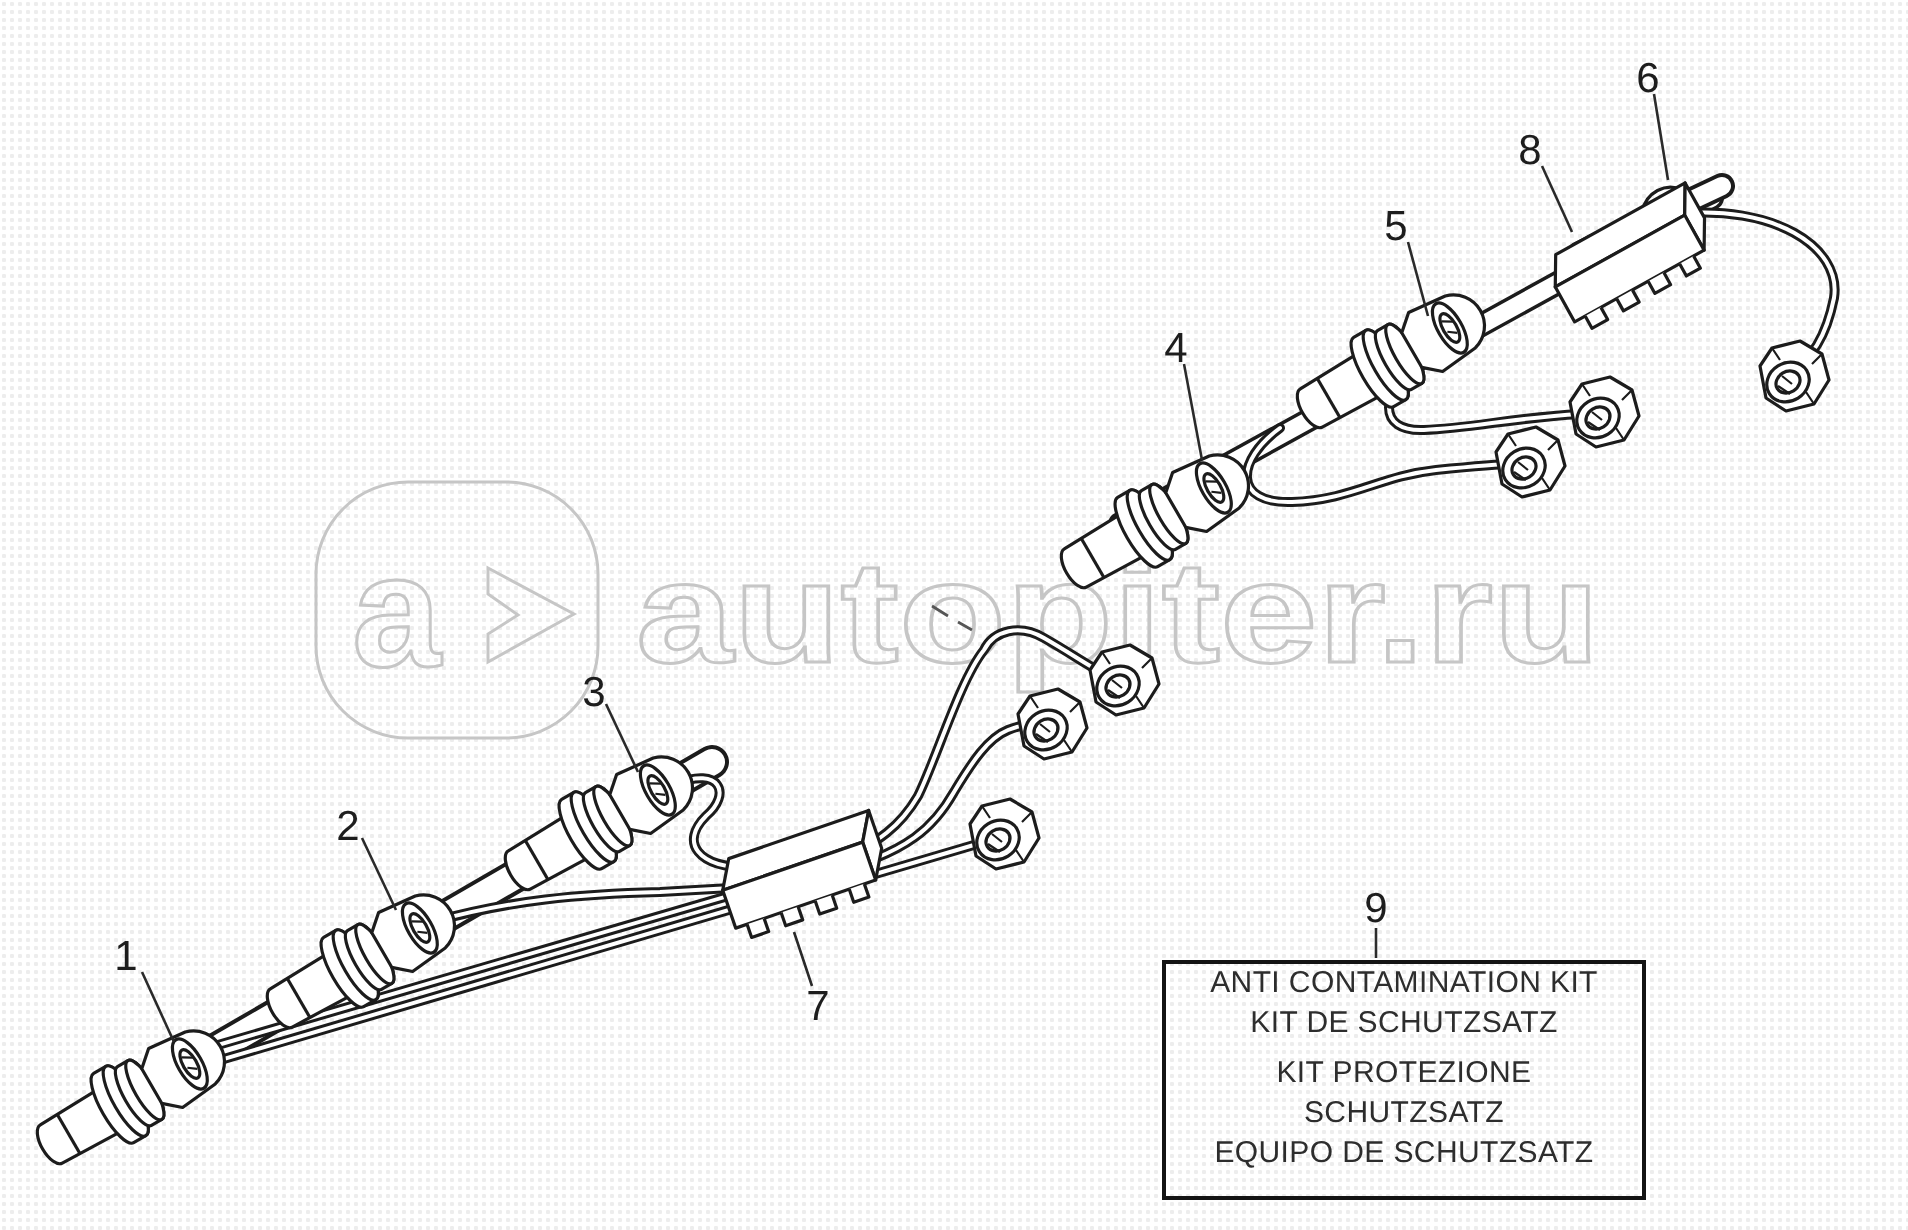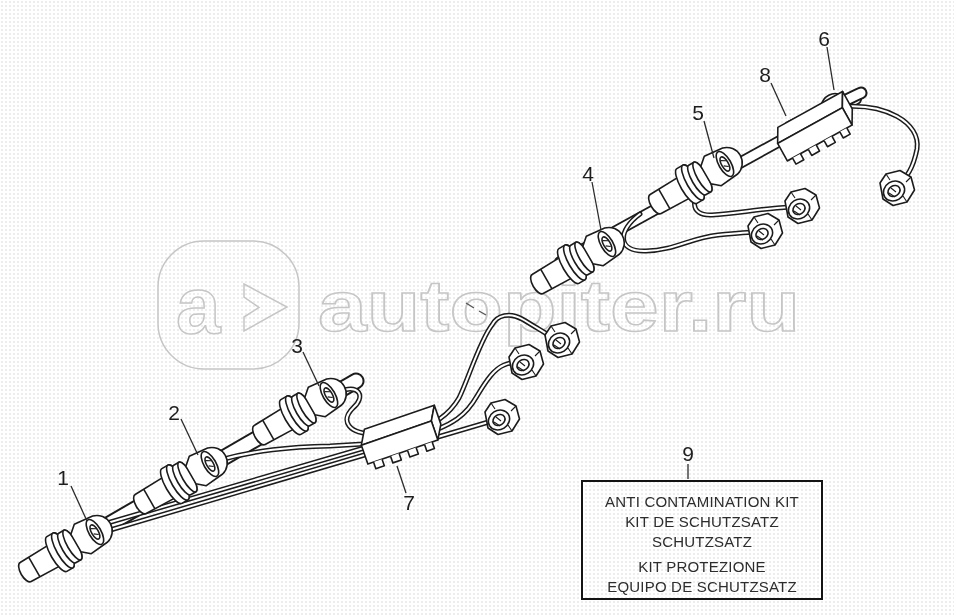--- a/index.html
+++ b/index.html
@@ -15,21 +15,21 @@
   .pi{stroke:#ffffff;fill:none;stroke-linecap:round;stroke-linejoin:round;}
   .ln{stroke:#1c1c1c;stroke-width:1.6;fill:none;stroke-linejoin:round;}
   .leader{stroke:#2a2a2a;stroke-width:1.3;}
   .callout-num{font-family:"Liberation Sans","DejaVu Sans",sans-serif;font-size:21px;fill:#1d1d1d;}
   .wm{stroke:#c6c6c6;fill:none;}
   .wm-text{font-family:"Liberation Sans","DejaVu Sans",sans-serif;font-weight:bold;stroke:#c6c6c6;stroke-width:1.5;fill:none;}
   .kit-box{
     position:absolute;left:581px;top:480px;width:242px;height:120px;
     border:2px solid #141414;box-sizing:border-box;background:transparent;
     text-align:center;color:#2d2d2d;font-size:15px;line-height:20px;
-    padding-top:10px;letter-spacing:.2px;
+    letter-spacing:.2px;
   }
   .kit-line{white-space:nowrap;}
   .kit-gap{margin-top:5px;}
 </style>
 </head>
 <body>
 
 <div class="stage">
   <svg width="954" height="615" viewBox="0 0 954 615">
     <defs>
@@ -168,17 +168,17 @@
       <text class="callout-num" x="765" y="82">8</text>
 
       <line class="leader" x1="688" y1="464" x2="688" y2="479"></line>
       <text class="callout-num" x="688" y="461">9</text>
     </g>
   </svg>
 
   <div class="kit-box">
     <div class="kit-line">ANTI CONTAMINATION KIT</div>
     <div class="kit-line">KIT DE SCHUTZSATZ</div>
+    <div class="kit-line kit-gap">KIT PROTEZIONE</div>
     <div class="kit-line">SCHUTZSATZ</div>
-    <div class="kit-line kit-gap">KIT PROTEZIONE</div>
     <div class="kit-line">EQUIPO DE SCHUTZSATZ</div>
   </div>
 </div>
 
 </body></html>

